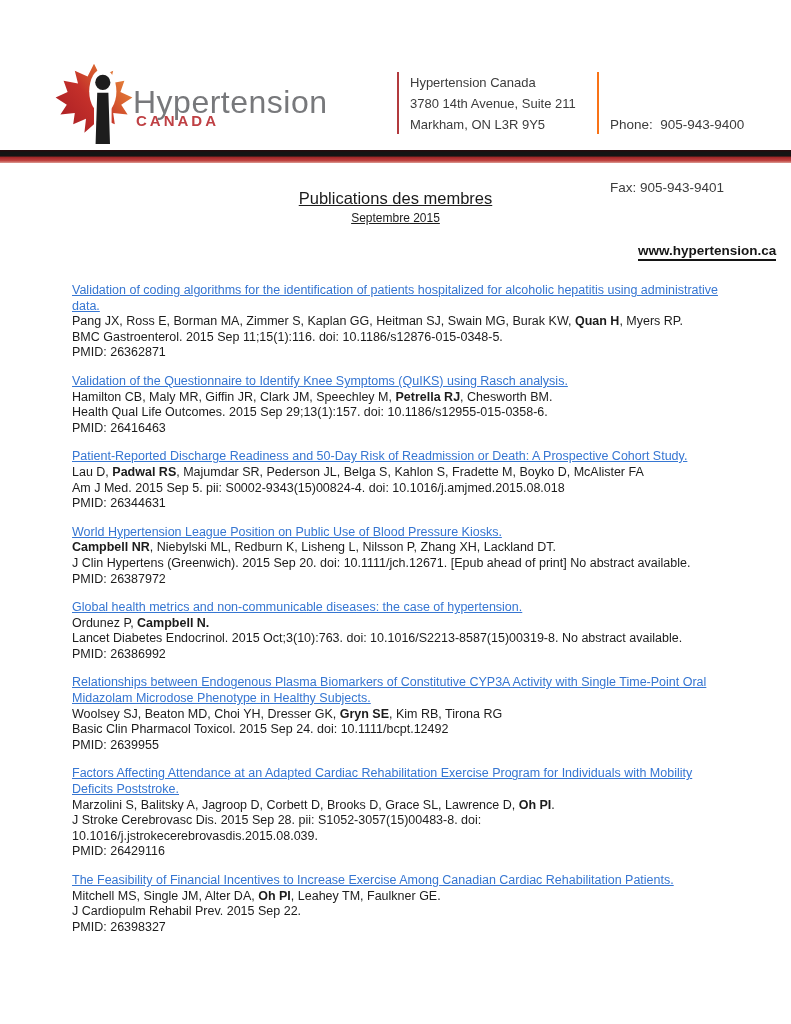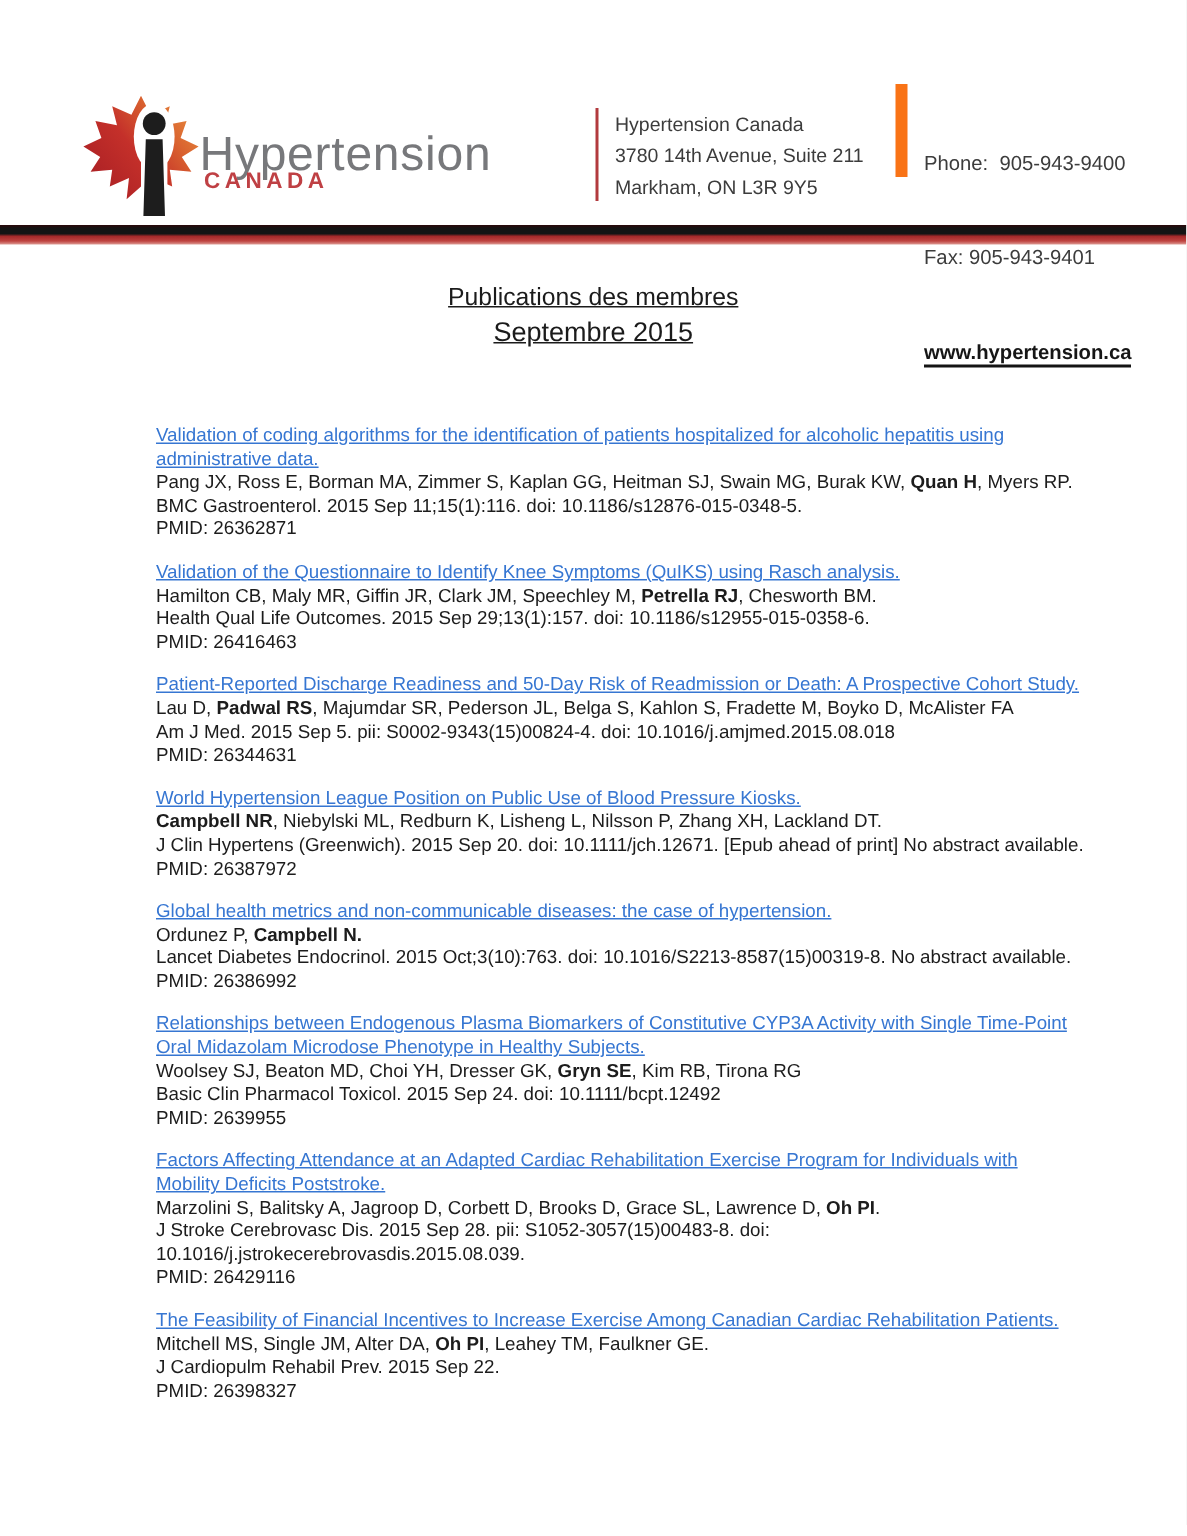--- a/index.html
+++ b/index.html
@@ -19,53 +19,53 @@
     position:absolute; left:136px; top:112px;
     font-size:15px; color:#bf4044; letter-spacing:3px; font-weight:700;
   }
 
   .address-block {
     position:absolute; left:397px; top:72px; height:62px;
     border-left:2px solid #b23a3e; padding-left:11px;
     font-size:13px; line-height:21px; color:#3c3c3c;
   }
   .contact-block {
-    position:absolute; left:597px; top:56px; height:62px;
-    border-left:8px solid #f97316; padding-left:11px;
+    position:absolute; left:597px; top:72px; height:62px;
+    border-left:2px solid #f97316; padding-left:11px;
     font-size:13.5px; line-height:21px; color:#3c3c3c;
     white-space:pre-wrap;
   }
   .contact-website {
     font-weight:bold; color:#161616;
-    border-bottom:2.5px solid #141414; display:inline-block; line-height:17px;
+    border-bottom:2.5px solid #141414; display:inline-block; line-height:17px;margin-left:28px;
   }
 
   .divider-bar {
     position:absolute; left:0; top:150px; width:791px; height:13px;
     background:linear-gradient(to bottom,
       #2a090b 0%, #141414 18%, #141414 45%,
       #a5292a 58%, #bf4340 82%, #dd9b94 100%);
   }
 
   
   .doc-title {
     position:absolute; top:189px; left:0; width:100%; text-align:center;
     font-size:16.5px; color:#1b1b1b; text-decoration:underline;
   }
   .doc-subtitle {
     position:absolute; top:211px; left:0; width:100%; text-align:center;
-    font-size:18px; color:#1b1b1b; text-decoration:underline;
+    font-size:12px; color:#1b1b1b; text-decoration:underline;
   }
 
   
   .pubs {
     position:absolute; left:72px; top:283px; width:652px;
     font-size:12.5px; line-height:15.6px; color:#1c1c1c;
   }
-  .pub { margin-bottom:13px;margin-left:32px; }
+  .pub { margin-bottom:13px; }
   .pub-title-link {
     color:#3676d2; text-decoration:underline; cursor:pointer;
   }
   .bold { font-weight:bold; }
 </style>
 </head>
 <body>
 
 <div class="page">
 

